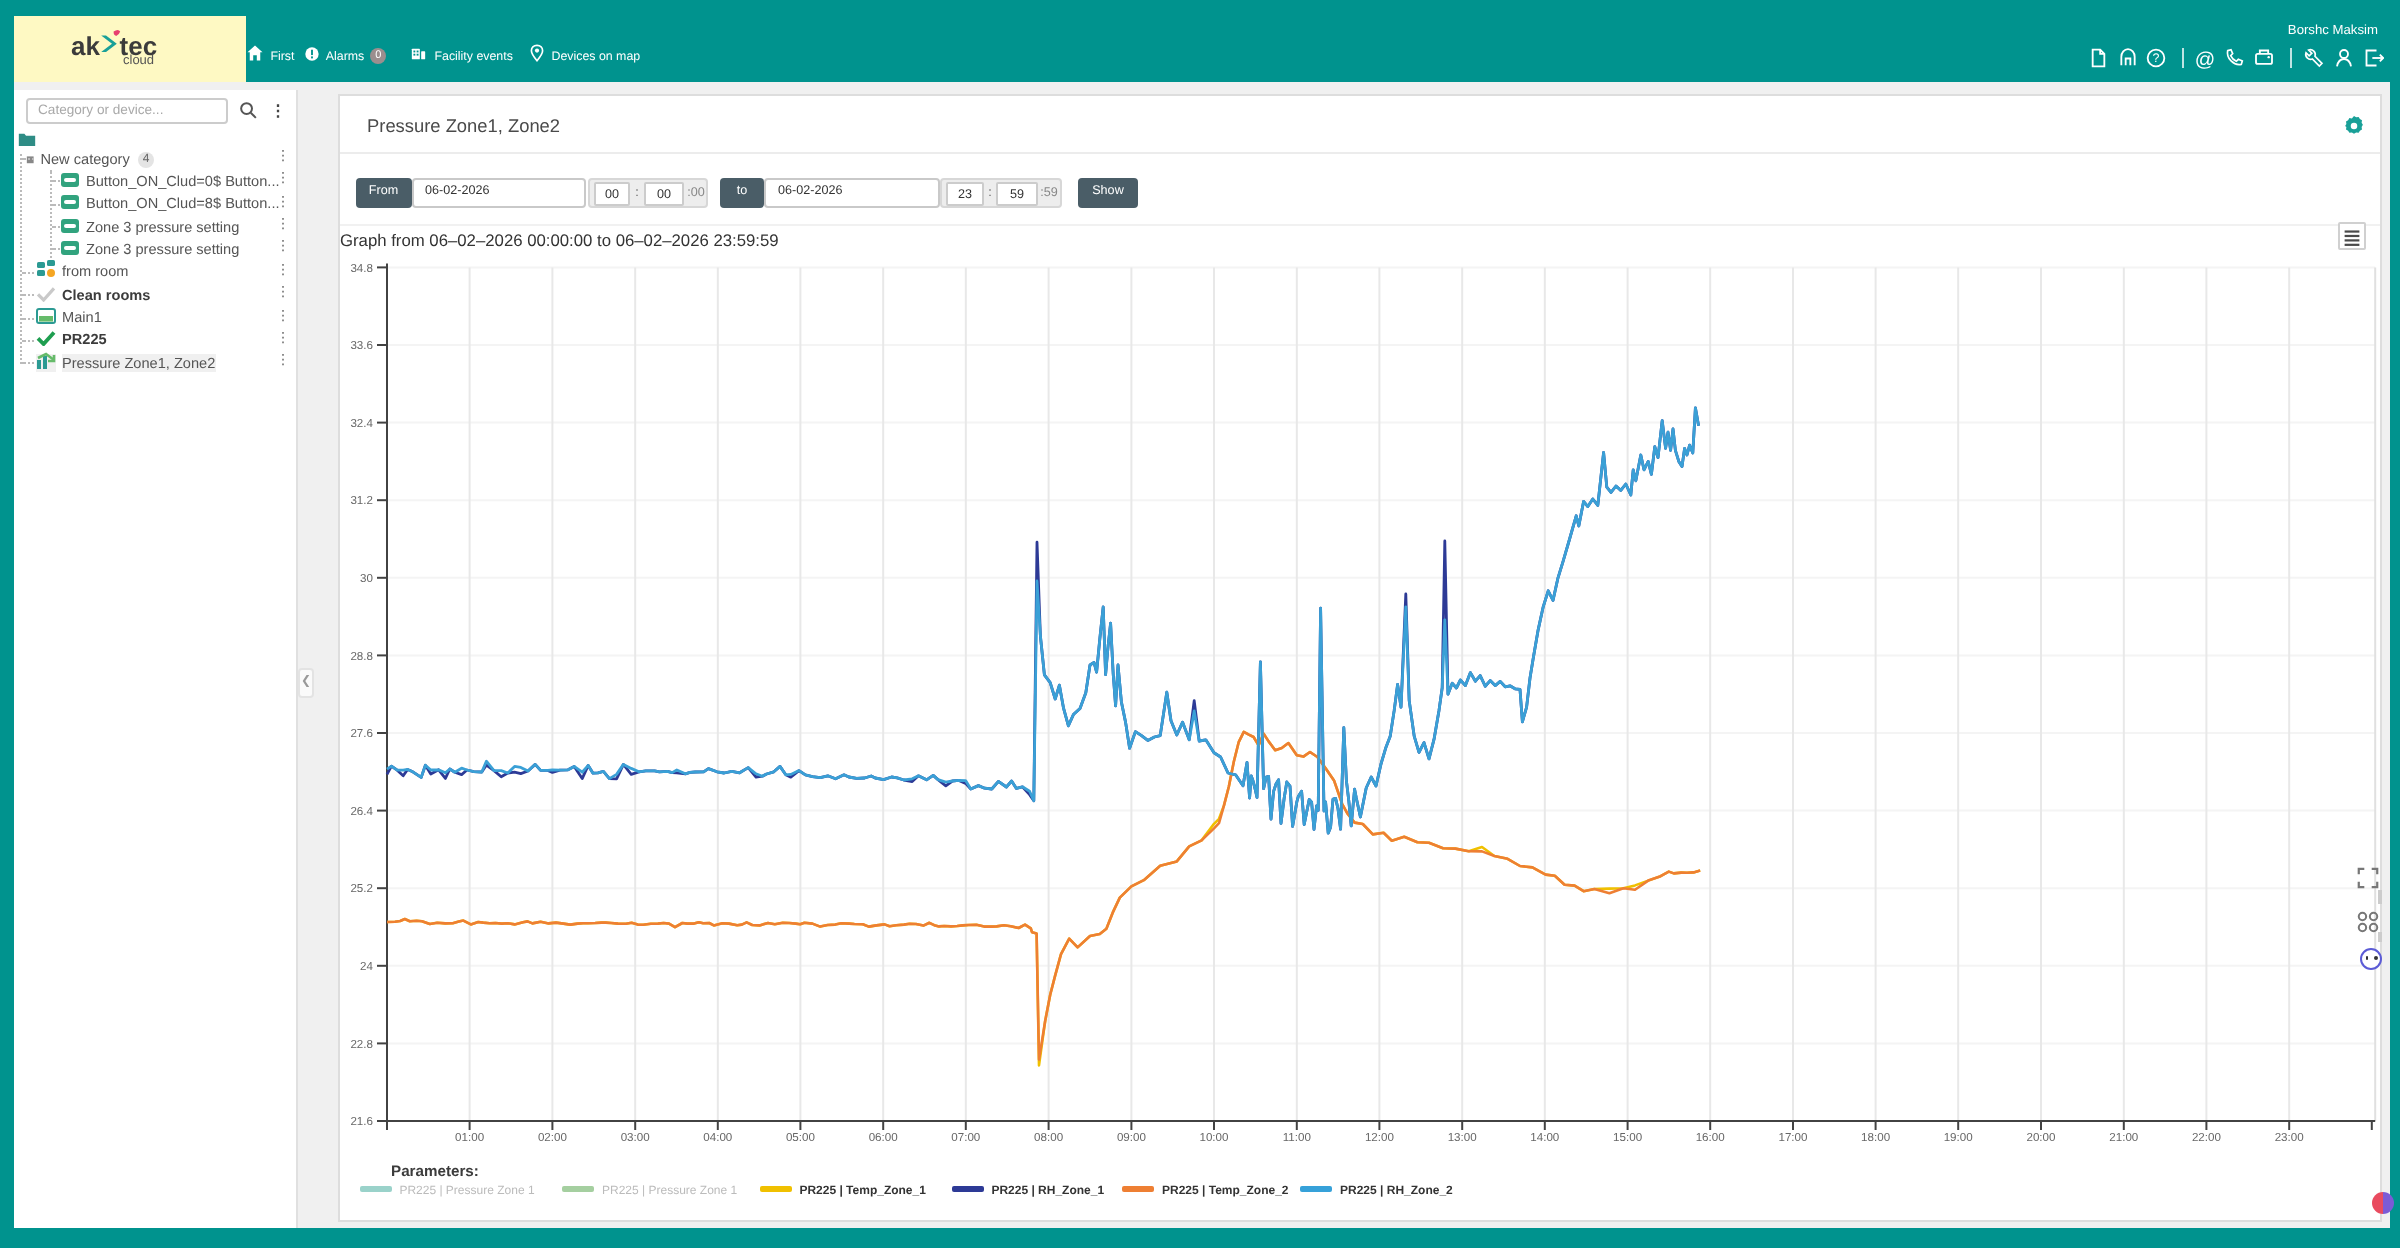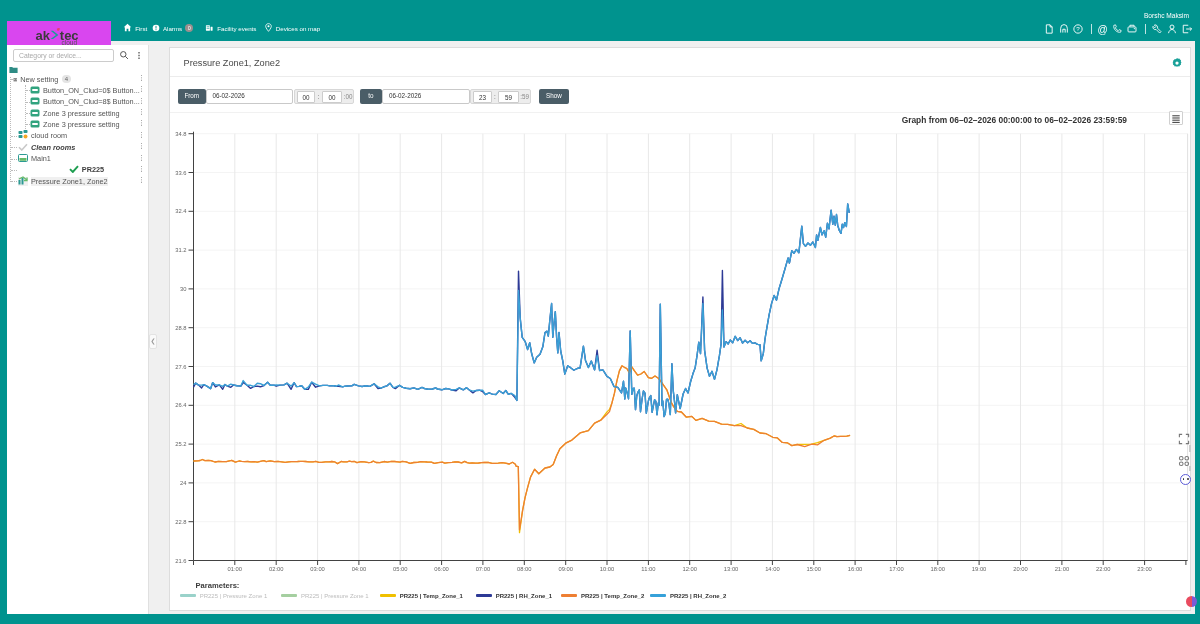--- a/index.html
+++ b/index.html
@@ -3,21 +3,21 @@
 <meta charset="utf-8">
 <style>
 * { margin:0; padding:0; box-sizing:border-box; }
 html,body { width:1200px; height:624px; overflow:hidden; }
 body { background:#00938e; font-family:"Liberation Sans",sans-serif; position:relative; }
 #frame { position:absolute; left:7px; top:8px; width:1188px; height:606px; background:#f0f0f0; }
 .abs { position:absolute; }
 
 
 #hdr { position:absolute; left:0; top:0; width:1188px; height:33px; background:#00938e; }
-#logobox { position:absolute; left:0; top:13px; width:104px; height:33px; background:#d946ef; }
+#logobox { position:absolute; left:0; top:0; width:116px; height:33px; background:#fef9c3; }
 .nav-item { position:absolute; top:3.5px; height:33px; line-height:33px; color:#fff; font-size:6.2px; white-space:nowrap; }
 .nav-item svg { vertical-align:-1.5px; margin-right:2px; }
 #alarm-badge { display:inline-block; background:#9b8e8e; color:#fff; font-size:5.5px; line-height:8px; height:8px; min-width:8px; border-radius:4px; padding:0 2.5px; vertical-align:1px; margin-left:3px; text-align:center; }
 #username { position:absolute; right:6px; top:3.5px; color:#fff; font-size:6.6px; }
 .ticon { position:absolute; top:15.5px; } .ticon svg { display:block; }
 
 
 #sidebar { position:absolute; left:0; top:37px; width:142px; height:569px; background:#fff; border-right:1px solid #e0e0e0; font-size:7.3px; color:#555; }
 #search { position:absolute; left:6px; top:4px; width:101px; height:13px; border:1px solid #ccc; border-radius:2px; color:#a9a9a9; font-size:6.8px; line-height:11px; padding-left:5px; background:#fff; }
 .trow { position:absolute; left:0; white-space:nowrap; height:11px; line-height:11px; }
@@ -29,21 +29,21 @@
 #panel { position:absolute; left:162px; top:39px; width:1022px; height:564px; background:#fff; border:1px solid #ddd; }
 #ptitle { position:absolute; left:13.5px; top:10px; font-size:9.2px; color:#4a4a4a; }
 #ptitlebar { position:absolute; left:0; top:28px; width:1020px; height:1px; background:#ececec; }
 .btn { position:absolute; background:#4a5d67; color:#fff; font-size:6.3px; text-align:center; border-radius:2px; height:14.5px; line-height:14.5px; top:41px; }
 .inp { position:absolute; background:#fff; border:1px solid #c9c9c9; border-radius:2px; height:14.5px; line-height:12.5px; font-size:6.3px; color:#333; top:41px; }
 .inp-date { padding-left:6px; }
 .tgrp { position:absolute; top:41px; height:15px; background:#ededed; border:1px solid #d7d7d7; border-radius:2px; }
 .tc { position:absolute; top:0.8px; height:12.4px; background:#fff; border:1px solid #ccc; border-radius:1px; font-size:6.3px; color:#333; text-align:center; line-height:11px; }
 .tcol { position:absolute; top:0.8px; height:12.4px; font-size:6.3px; color:#666; text-align:center; line-height:11.5px; }
 .tsec { position:absolute; top:0.8px; height:12.4px; font-size:6.3px; color:#888; text-align:center; line-height:11.5px; }
-#gtitle { position:absolute; left:0; top:67px; width:957px; text-align:right; font-size:8.4px; font-weight:bold; color:#333; }
+#gtitle { position:absolute; left:0; top:67px; width:957px; text-align:left; font-size:8.4px; font-weight:normal; color:#333; }
 #ctxbtn { position:absolute; left:999px; top:63px; width:14px; height:14px; border:1px solid #d0d0d0; border-radius:1px; background:#fff; }
 #gear { position:absolute; left:1002px; top:9.5px; } #gear svg { display:block; } #ctxbtn svg { display:block; margin:0.5px auto; }
 
 
 #params { position:absolute; left:25.5px; top:533px; font-size:7.6px; font-weight:bold; color:#3c3c3c; }
 .litem { position:absolute; top:545px; height:7px; line-height:7px; font-size:6px; font-weight:bold; color:#333; white-space:nowrap; }
 .litem .sw { display:inline-block; width:16px; height:2.2px; border-radius:1px; vertical-align:1.5px; margin-right:4px; }
 .litem.off { color:#bbbbbb; font-weight:normal; }
 
 
@@ -148,21 +148,21 @@
   <div id="sidebar">
     <div id="search">Category or device...</div>
     <svg class="abs" style="left:112px;top:5px" width="10" height="10" viewBox="0 0 14 14">
         <circle cx="6" cy="6" r="3.8" fill="none" stroke="#555" stroke-width="1.4"></circle>
         <line x1="8.9" y1="8.9" x2="12.5" y2="12.5" stroke="#555" stroke-width="1.4"></line>
       </svg>
     <div class="abs" style="left:128px;top:4px;width:8px;height:13px;color:#444;font-size:8px;line-height:13px;text-align:center;font-weight:bold;">⋮</div>
     <svg class="abs" style="left:2px;top:20.5px" width="9" height="7.5" viewBox="0 0 11 9">
         <path d="M0.5 1 h3.4 l1 1.2 h5.6 v6.3 h-10 Z" fill="#2e8c85"></path>
       </svg>
-    <div class="trow" style="left:0;top:28.50px;width:142px;"><span style="margin-left:6px;color:#888;font-size:7px;">■</span><span style="margin-left:3px;">New setting</span><span class="badge4">4</span></div>
+    <div class="trow" style="left:0;top:28.50px;width:142px;"><span style="margin-left:6px;color:#888;font-size:7px;">■</span><span style="margin-left:3px;">New category</span><span class="badge4">4</span></div>
       <div class="dots3" style="top:29.0px">⋮</div>
       <div class="trow" style="left:0;top:39.85px;width:142px;"><span style="margin-left:23px;"><svg width="10" height="8" viewBox="0 0 10 8" style="vertical-align:-1px">
             <rect x="0.5" y="0.5" width="9" height="7" rx="1.5" fill="#31a37e"></rect>
             <rect x="2" y="3" width="6" height="2" rx="1" fill="#fff"></rect>
           </svg></span><span style="margin-left:3px;">Button_ON_Clud=0$ Button...</span></div>
       <div class="dots3" style="top:40.4px">⋮</div>
       <div class="trow" style="left:0;top:51.20px;width:142px;"><span style="margin-left:23px;"><svg width="10" height="8" viewBox="0 0 10 8" style="vertical-align:-1px">
             <rect x="0.5" y="0.5" width="9" height="7" rx="1.5" fill="#31a37e"></rect>
             <rect x="2" y="3" width="6" height="2" rx="1" fill="#fff"></rect>
           </svg></span><span style="margin-left:3px;">Button_ON_Clud=8$ Button...</span></div>
@@ -175,32 +175,32 @@
       <div class="trow" style="left:0;top:73.90px;width:142px;"><span style="margin-left:23px;"><svg width="10" height="8" viewBox="0 0 10 8" style="vertical-align:-1px">
             <rect x="0.5" y="0.5" width="9" height="7" rx="1.5" fill="#31a37e"></rect>
             <rect x="2" y="3" width="6" height="2" rx="1" fill="#fff"></rect>
           </svg></span><span style="margin-left:3px;">Zone 3 pressure setting</span></div>
       <div class="dots3" style="top:74.4px">⋮</div>
       <div class="trow" style="left:0;top:85.25px;width:142px;"><span style="margin-left:11px;"><svg width="10" height="9" viewBox="0 0 10 9" style="vertical-align:-1px">
             <rect x="0.5" y="1" width="4" height="3" rx="0.8" fill="#2b9a93"></rect>
             <rect x="5.5" y="0" width="4" height="3" rx="0.8" fill="#2b9a93"></rect>
             <rect x="0.5" y="5" width="4" height="3" rx="0.8" fill="#2b9a93"></rect>
             <circle cx="7.5" cy="6.5" r="2" fill="#f5a623"></circle>
-          </svg></span><span style="margin-left:3px;">cloud room</span></div>
+          </svg></span><span style="margin-left:3px;">from room</span></div>
       <div class="dots3" style="top:85.8px">⋮</div>
-      <div class="trow" style="left:0;top:96.60px;width:142px;font-style:italic;"><span style="margin-left:11px;"><svg width="10" height="8" viewBox="0 0 10 8" style="vertical-align:-1px">
+      <div class="trow" style="left:0;top:96.60px;width:142px;"><span style="margin-left:11px;"><svg width="10" height="8" viewBox="0 0 10 8" style="vertical-align:-1px">
             <path d="M1 4.2 L3.8 7 L9 1.2" fill="none" stroke="#c9c9c9" stroke-width="1.6"></path>
           </svg></span><span style="margin-left:3px;" class="bold">Clean rooms</span></div>
       <div class="dots3" style="top:97.1px">⋮</div>
       <div class="trow" style="left:0;top:107.95px;width:142px;"><span style="margin-left:11px;"><svg width="10" height="8" viewBox="0 0 10 8" style="vertical-align:-1px">
             <rect x="0.5" y="0.5" width="9" height="7" rx="1" fill="none" stroke="#2b9a93" stroke-width="1"></rect>
             <rect x="1.5" y="4" width="7" height="2.8" fill="#66bb6a"></rect>
           </svg></span><span style="margin-left:3px;">Main1</span></div>
       <div class="dots3" style="top:108.5px">⋮</div>
-      <div class="trow" style="left:0;top:119.30px;width:148px;text-align:center;"><span style="margin-left:11px;"><svg width="10" height="8" viewBox="0 0 10 8" style="vertical-align:-1px">
+      <div class="trow" style="left:0;top:119.30px;width:148px;"><span style="margin-left:11px;"><svg width="10" height="8" viewBox="0 0 10 8" style="vertical-align:-1px">
             <path d="M1 4.2 L3.8 7 L9 1.2" fill="none" stroke="#1e9e50" stroke-width="1.9"></path>
           </svg></span><span style="margin-left:3px;" class="bold">PR225</span></div>
       <div class="dots3" style="top:119.8px">⋮</div>
       <div class="trow" style="left:0;top:130.65px;width:142px;"><span style="margin-left:11px;background:#f0f0f0;"><svg width="10" height="9" viewBox="0 0 10 9" style="vertical-align:-1px">
             <rect x="0.5" y="4" width="2" height="4.5" fill="#2b9a93"></rect>
             <rect x="3.5" y="2" width="2" height="6.5" fill="#2b9a93"></rect>
             <path d="M1 3 L5 1 L9 4" fill="none" stroke="#66bb6a" stroke-width="1.3"></path>
             <path d="M9 1.5 v3 h-3" fill="none" stroke="#66bb6a" stroke-width="1.3"></path>
           </svg></span><span style="margin-left:3px;background:#f0f0f0;">Pressure Zone1, Zone2</span></div>
       <div class="dots3" style="top:131.2px">⋮</div>

